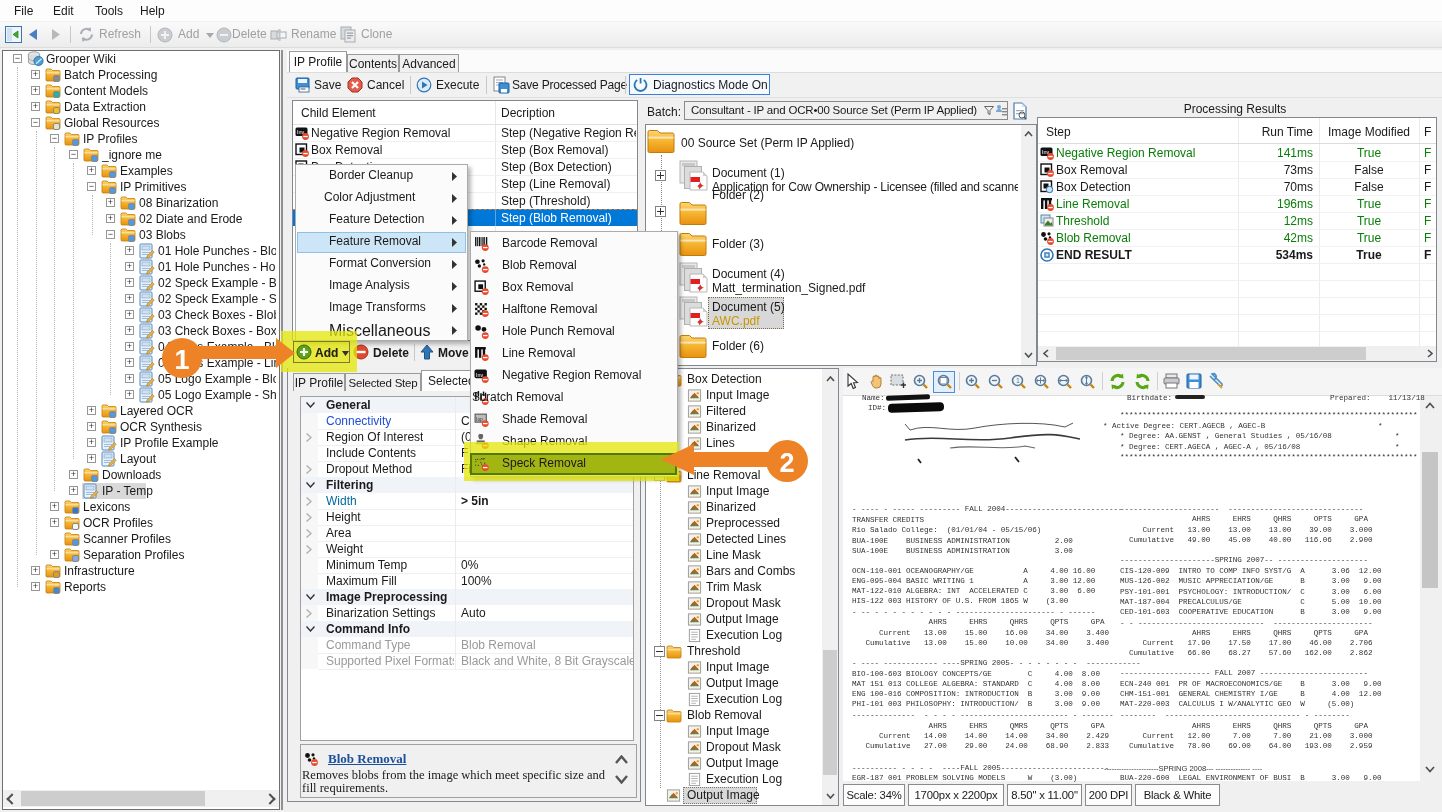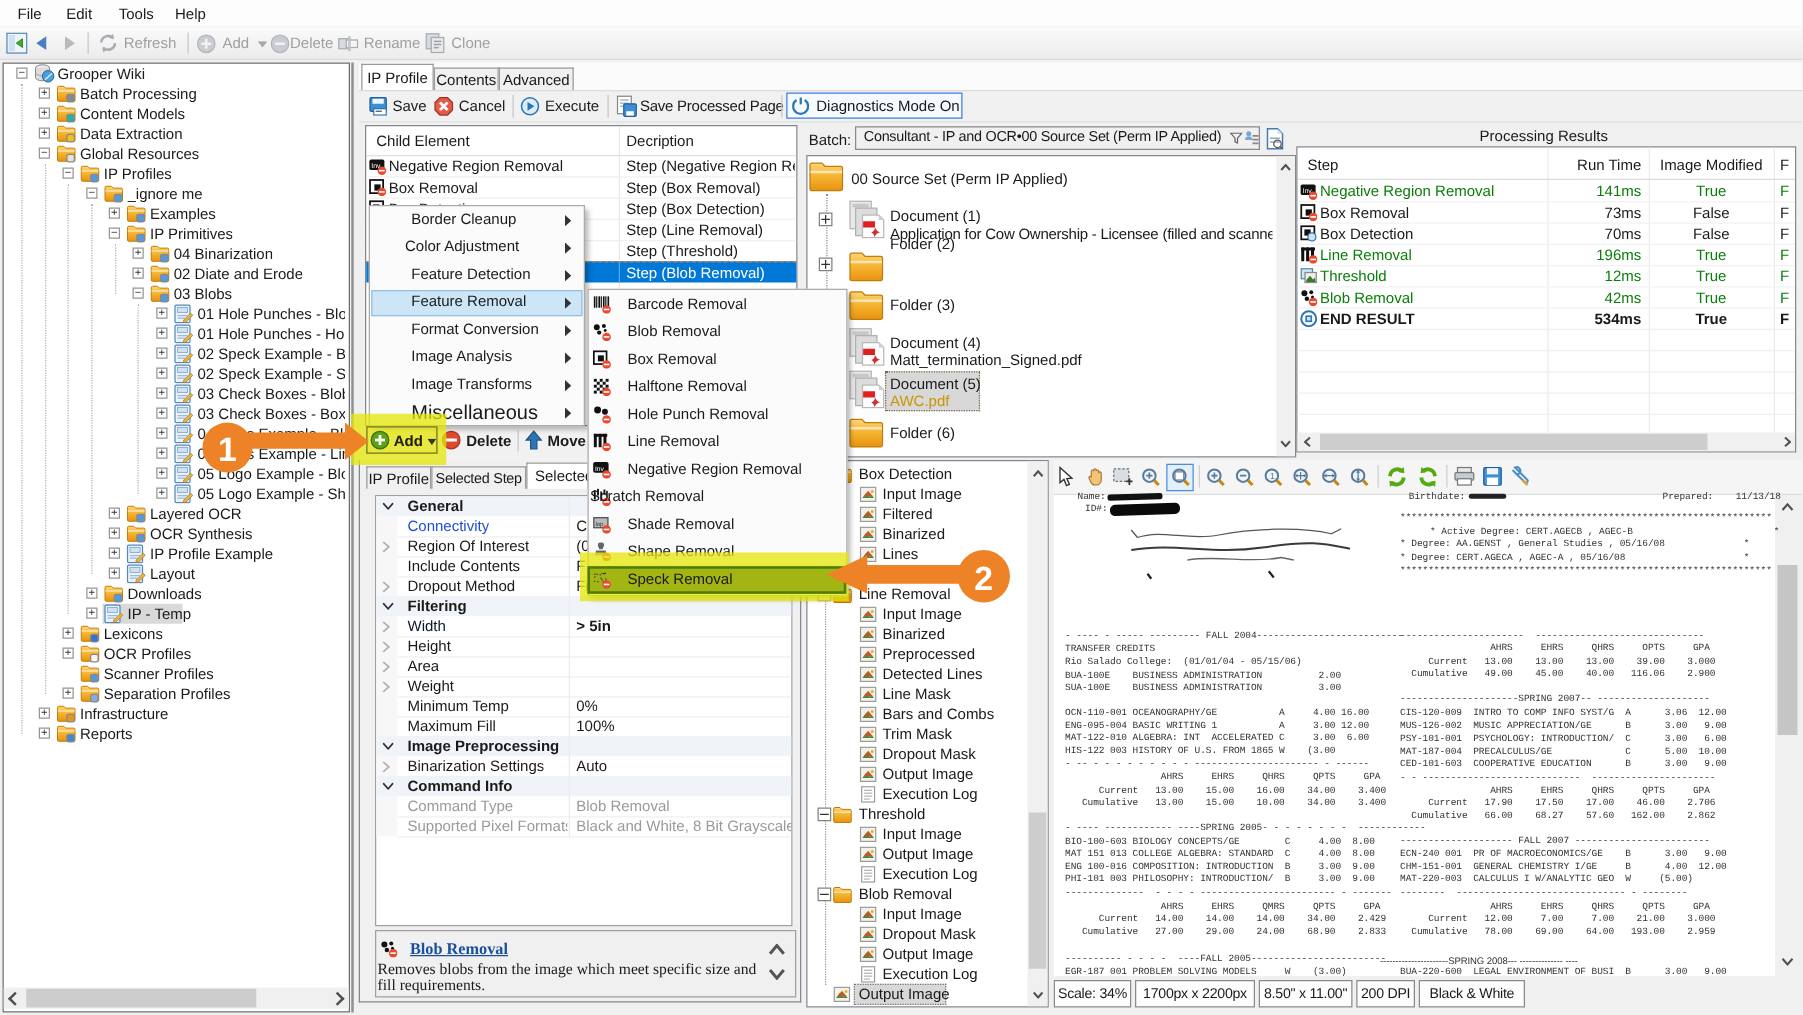--- a/index.html
+++ b/index.html
@@ -181,21 +181,21 @@
 <svg class="abs" style="left:101px;top:179px" width="16" height="16">
     <use href="#folder"></use>
   </svg>
 <div class="abs" style="left:109px;top:187px;width:7px;height:7px;background:#5599dd;border:1px solid #888;border-radius:2px"></div>
 <div class="abs ell" style="left:120px;top:179px;height:16px;line-height:16px;max-width:156px">IP Primitives</div>
 <div class="abs" style="left:106px;top:198px;width:9px;height:9px;background:#fff;border:1px solid #969696;font-size:9px;line-height:7px;text-align:center;color:#333">+</div>
 <svg class="abs" style="left:120px;top:195px" width="16" height="16">
     <use href="#folder"></use>
   </svg>
 <div class="abs" style="left:128px;top:203px;width:7px;height:7px;background:#5599dd;border:1px solid #888;border-radius:2px"></div>
-<div class="abs ell" style="left:139px;top:195px;height:16px;line-height:16px;max-width:137px">04 Binarization</div>
+<div class="abs ell" style="left:139px;top:195px;height:16px;line-height:16px;max-width:137px">08 Binarization</div>
 <div class="abs" style="left:106px;top:214px;width:9px;height:9px;background:#fff;border:1px solid #969696;font-size:9px;line-height:7px;text-align:center;color:#333">+</div>
 <svg class="abs" style="left:120px;top:211px" width="16" height="16">
     <use href="#folder"></use>
   </svg>
 <div class="abs" style="left:128px;top:219px;width:7px;height:7px;background:#5599dd;border:1px solid #888;border-radius:2px"></div>
 <div class="abs ell" style="left:139px;top:211px;height:16px;line-height:16px;max-width:137px">02 Diate and Erode</div>
 <div class="abs" style="left:106px;top:230px;width:9px;height:9px;background:#fff;border:1px solid #969696;font-size:9px;line-height:7px;text-align:center;color:#333">−</div>
 <svg class="abs" style="left:120px;top:227px" width="16" height="16">
     <use href="#folder"></use>
   </svg>
@@ -469,21 +469,21 @@
 <div class="abs ell" style="left:461px;top:462px;color:#1a1a1a;max-width:172px">Fi</div>
 <div class="abs" style="left:318px;top:477px;width:315px;height:1px;background:#f0f0f0"></div>
 <div class="abs" style="left:301px;top:477px;width:332px;height:16px;background:#f0f4f8"></div>
 <svg class="abs" style="left:306px;top:482px" width="9" height="6" viewBox="0 0 9 6">
     <path d="M0.5 0.5 L4.5 5 L8.5 0.5" fill="none" stroke="#333" stroke-width="1.4"></path>
   </svg>
 <div class="abs" style="left:326px;top:478px;font-weight:bold">Filtering</div>
 <svg class="abs" style="left:306px;top:497px" width="6" height="9" viewBox="0 0 6 9">
     <path d="M0.5 0.5 L5 4.5 L0.5 8.5" fill="none" stroke="#b0b0b0" stroke-width="1.4"></path>
   </svg>
-<div class="abs ell" style="left:326px;top:494px;color:#0f172a;max-width:128px">Width</div>
+<div class="abs ell" style="left:326px;top:494px;color:#0369a1;max-width:128px">Width</div>
 <div class="abs ell" style="left:461px;top:494px;color:#1a1a1a;font-weight:bold;max-width:172px">&gt; 5in</div>
 <div class="abs" style="left:318px;top:509px;width:315px;height:1px;background:#f0f0f0"></div>
 <svg class="abs" style="left:306px;top:513px" width="6" height="9" viewBox="0 0 6 9">
     <path d="M0.5 0.5 L5 4.5 L0.5 8.5" fill="none" stroke="#b0b0b0" stroke-width="1.4"></path>
   </svg>
 <div class="abs ell" style="left:326px;top:510px;color:#1a1a1a;max-width:128px">Height</div>
 <div class="abs ell" style="left:461px;top:510px;color:#1a1a1a;max-width:172px"></div>
 <div class="abs" style="left:318px;top:525px;width:315px;height:1px;background:#f0f0f0"></div>
 <svg class="abs" style="left:306px;top:529px" width="6" height="9" viewBox="0 0 6 9">
     <path d="M0.5 0.5 L5 4.5 L0.5 8.5" fill="none" stroke="#b0b0b0" stroke-width="1.4"></path>
@@ -945,21 +945,21 @@
 <div class="abs" style="left:1330px;top:394px;font-family:'Liberation Mono',monospace;font-size:7.6px;letter-spacing:-0.05px;color:#333;white-space:pre;">Prepared:    11/13/18</div>
 <div class="abs" style="left:868px;top:404px;font-family:'Liberation Mono',monospace;font-size:7.6px;letter-spacing:-0.05px;color:#333;white-space:pre;">ID#:</div>
 <div class="abs" style="left:888px;top:403px;width:56px;height:9px;background:#0a0a0a;border-radius:4px;transform:rotate(-2deg)"></div>
 <svg class="abs" style="left:900px;top:415px" width="200" height="50" viewBox="0 0 200 50">
 <path d="M10 15 l-5 -6 M10 15 C 30 8, 50 18, 75 13 S 140 6, 165 12 l8 -4" fill="none" stroke="#555" stroke-width="1"></path>
 <path d="M5 25 C 40 19, 70 29, 110 23 S 160 20, 180 24" fill="none" stroke="#3a3a3a" stroke-width="1.6"></path>
 <path d="M50 33 C 75 29, 100 36, 125 31 l10 2" fill="none" stroke="#666" stroke-width="1.1"></path>
 <path d="M18 44 l3 4 M115 42 l4 5" stroke="#222" stroke-width="1.8"></path>
 </svg>
 <div class="abs" style="left:1120px;top:411px;font-family:'Liberation Mono',monospace;font-size:7.6px;letter-spacing:-0.05px;color:#333;white-space:pre;">******************************************************************</div>
-<div class="abs" style="left:1144px;top:422px;font-family:'Liberation Mono',monospace;font-size:7.6px;letter-spacing:-0.05px;color:#333;white-space:pre;">* Active Degree: CERT.AGECB , AGEC-B                         *</div>
+<div class="abs" style="left:1103px;top:422px;font-family:'Liberation Mono',monospace;font-size:7.6px;letter-spacing:-0.05px;color:#333;white-space:pre;">* Active Degree: CERT.AGECB , AGEC-B                         *</div>
 <div class="abs" style="left:1120px;top:432px;font-family:'Liberation Mono',monospace;font-size:7.6px;letter-spacing:-0.05px;color:#333;white-space:pre;">* Degree: AA.GENST , General Studies , 05/16/08              *</div>
 <div class="abs" style="left:1120px;top:443px;font-family:'Liberation Mono',monospace;font-size:7.6px;letter-spacing:-0.05px;color:#333;white-space:pre;">* Degree: CERT.AGECA , AGEC-A , 05/16/08                     *</div>
 <div class="abs" style="left:1120px;top:453px;font-family:'Liberation Mono',monospace;font-size:7.6px;letter-spacing:-0.05px;color:#333;white-space:pre;">******************************************************************</div>
 <div class="abs" style="left:852px;top:505px;font-family:'Liberation Mono',monospace;font-size:7.6px;letter-spacing:-0.05px;color:#333;white-space:pre;">- ---- - ----- --------- FALL 2004--------------------------</div>
 <div class="abs" style="left:852px;top:516px;font-family:'Liberation Mono',monospace;font-size:7.6px;letter-spacing:-0.05px;color:#333;white-space:pre;">TRANSFER CREDITS</div>
 <div class="abs" style="left:852px;top:526px;font-family:'Liberation Mono',monospace;font-size:7.6px;letter-spacing:-0.05px;color:#333;white-space:pre;">Rio Salado College:  (01/01/04 - 05/15/06)</div>
 <div class="abs" style="left:852px;top:537px;font-family:'Liberation Mono',monospace;font-size:7.6px;letter-spacing:-0.05px;color:#333;white-space:pre;">BUA-100E    BUSINESS ADMINISTRATION          2.00</div>
 <div class="abs" style="left:852px;top:547px;font-family:'Liberation Mono',monospace;font-size:7.6px;letter-spacing:-0.05px;color:#333;white-space:pre;">SUA-100E    BUSINESS ADMINISTRATION          3.00</div>
 <div class="abs" style="left:852px;top:567px;font-family:'Liberation Mono',monospace;font-size:7.6px;letter-spacing:-0.05px;color:#333;white-space:pre;">OCN-110-001 OCEANOGRAPHY/GE           A     4.00 16.00</div>
 <div class="abs" style="left:852px;top:577px;font-family:'Liberation Mono',monospace;font-size:7.6px;letter-spacing:-0.05px;color:#333;white-space:pre;">ENG-095-004 BASIC WRITING 1           A     3.00 12.00</div>

